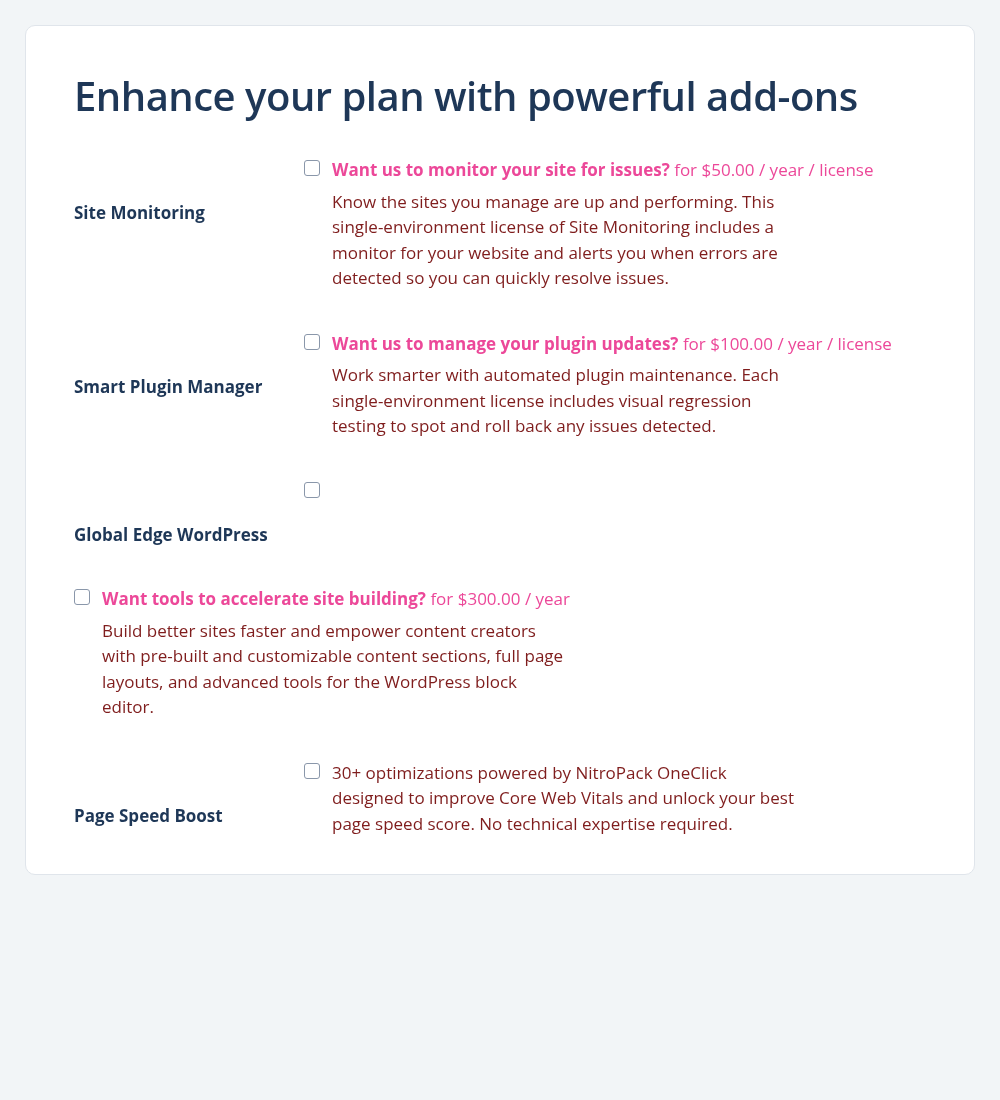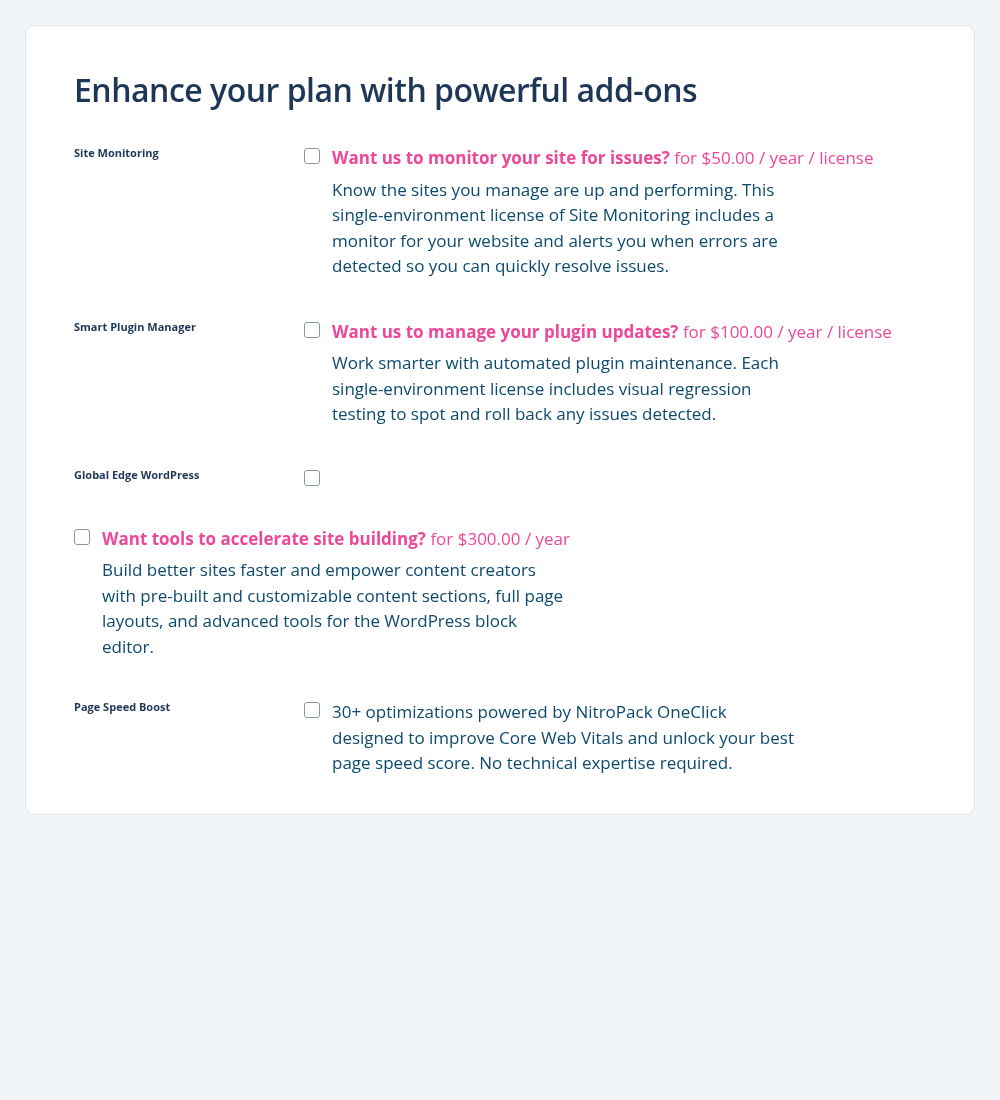--- a/index.html
+++ b/index.html
@@ -17,41 +17,42 @@
     }
     .card {
       background: #fff;
       border: 1px solid #e0e5eb;
       border-radius: 10px;
       padding: 42px 48px 28px 48px;
       max-width: 950px;
       margin: 0 auto;
     }
     .card-title {
-      font-size: 32px;
+      font-size: 40px;
       font-weight: 600;
       color: #1e3757;
       margin-bottom: 34px;
       letter-spacing: -0.5px;
     }
     .addon-row {
       display: flex;
       align-items: flex-start;
       margin-bottom: 40px;
     }
     .addon-row:last-child {
       margin-bottom: 10px;
     }
     .addon-name {
       flex: 0 0 230px;
       font-weight: 700;
-      font-size: 11px;
+      font-size: 17px;
       color: #1e3757;
       padding-top: 0;
       line-height: 1.4;
+      margin-top: 44px;
     }
     .addon-input-col {
       flex: 0 0 28px;
       display: flex;
       align-items: flex-start;
       padding-top: 3px;
     }
     .addon-input-col.number-col {
       flex: 0 0 0;
     }
@@ -76,21 +77,21 @@
       color: #ec4899;
     }
     .addon-question {
       font-weight: 700;
     }
     .addon-price {
       font-weight: 400;
     }
     .addon-desc {
       font-size: 17px;
-      color: #0c4a6e;
+      color: #7f1d1d;
       line-height: 1.5;
       max-width: 470px;
     }
     .number-row .addon-content {
       padding-left: 0;
     }
     .number-input-wrapper {
       display: flex;
       align-items: center;
       gap: 12px;

